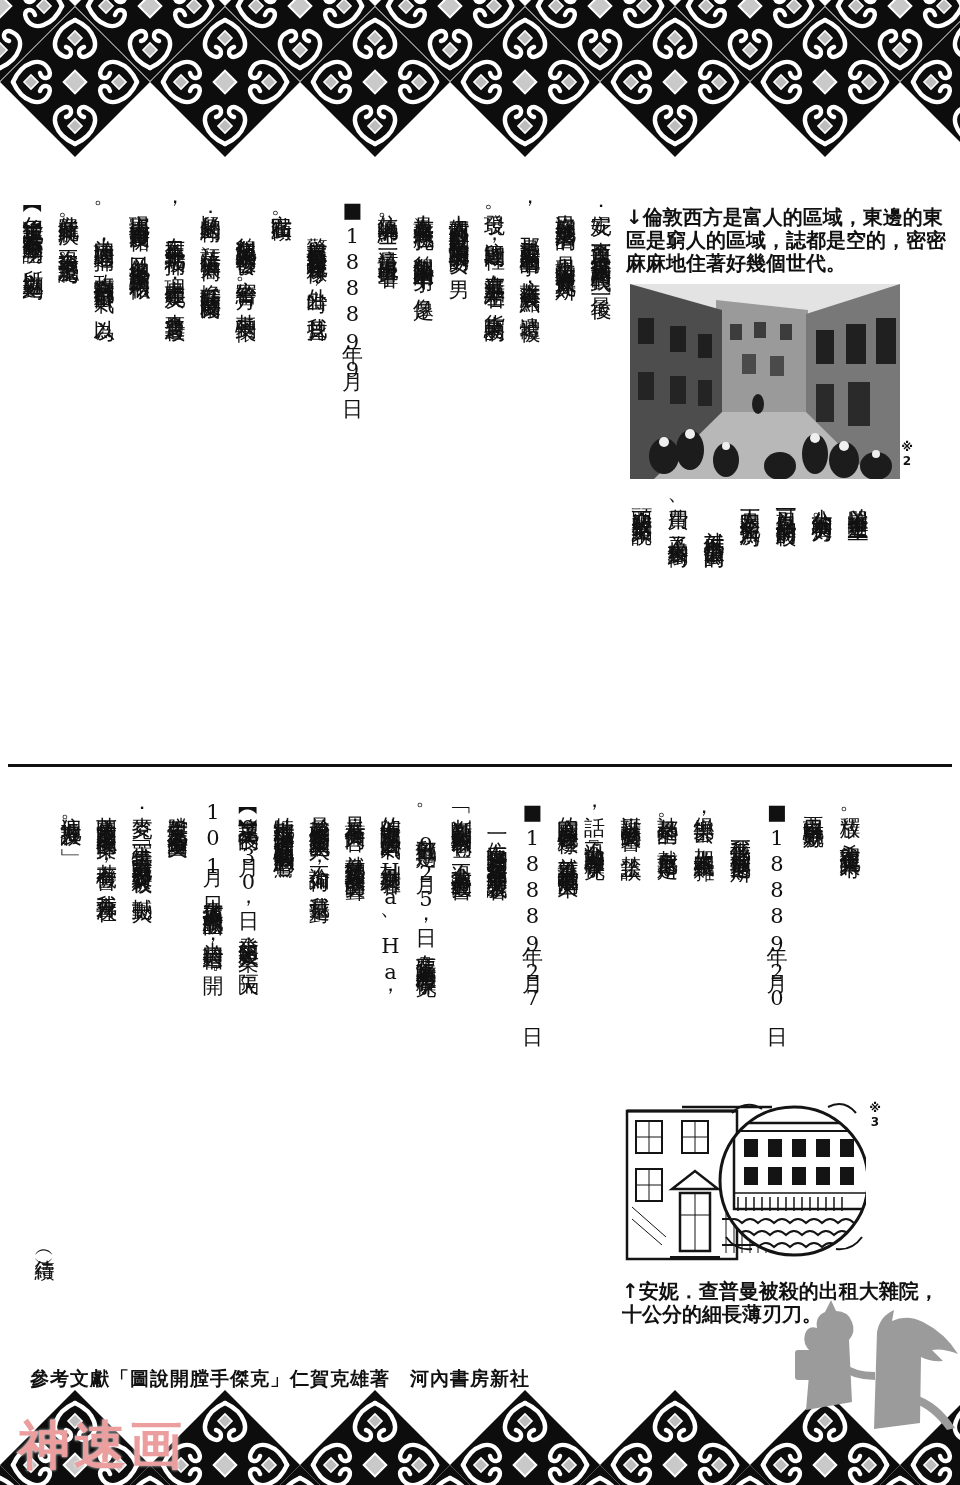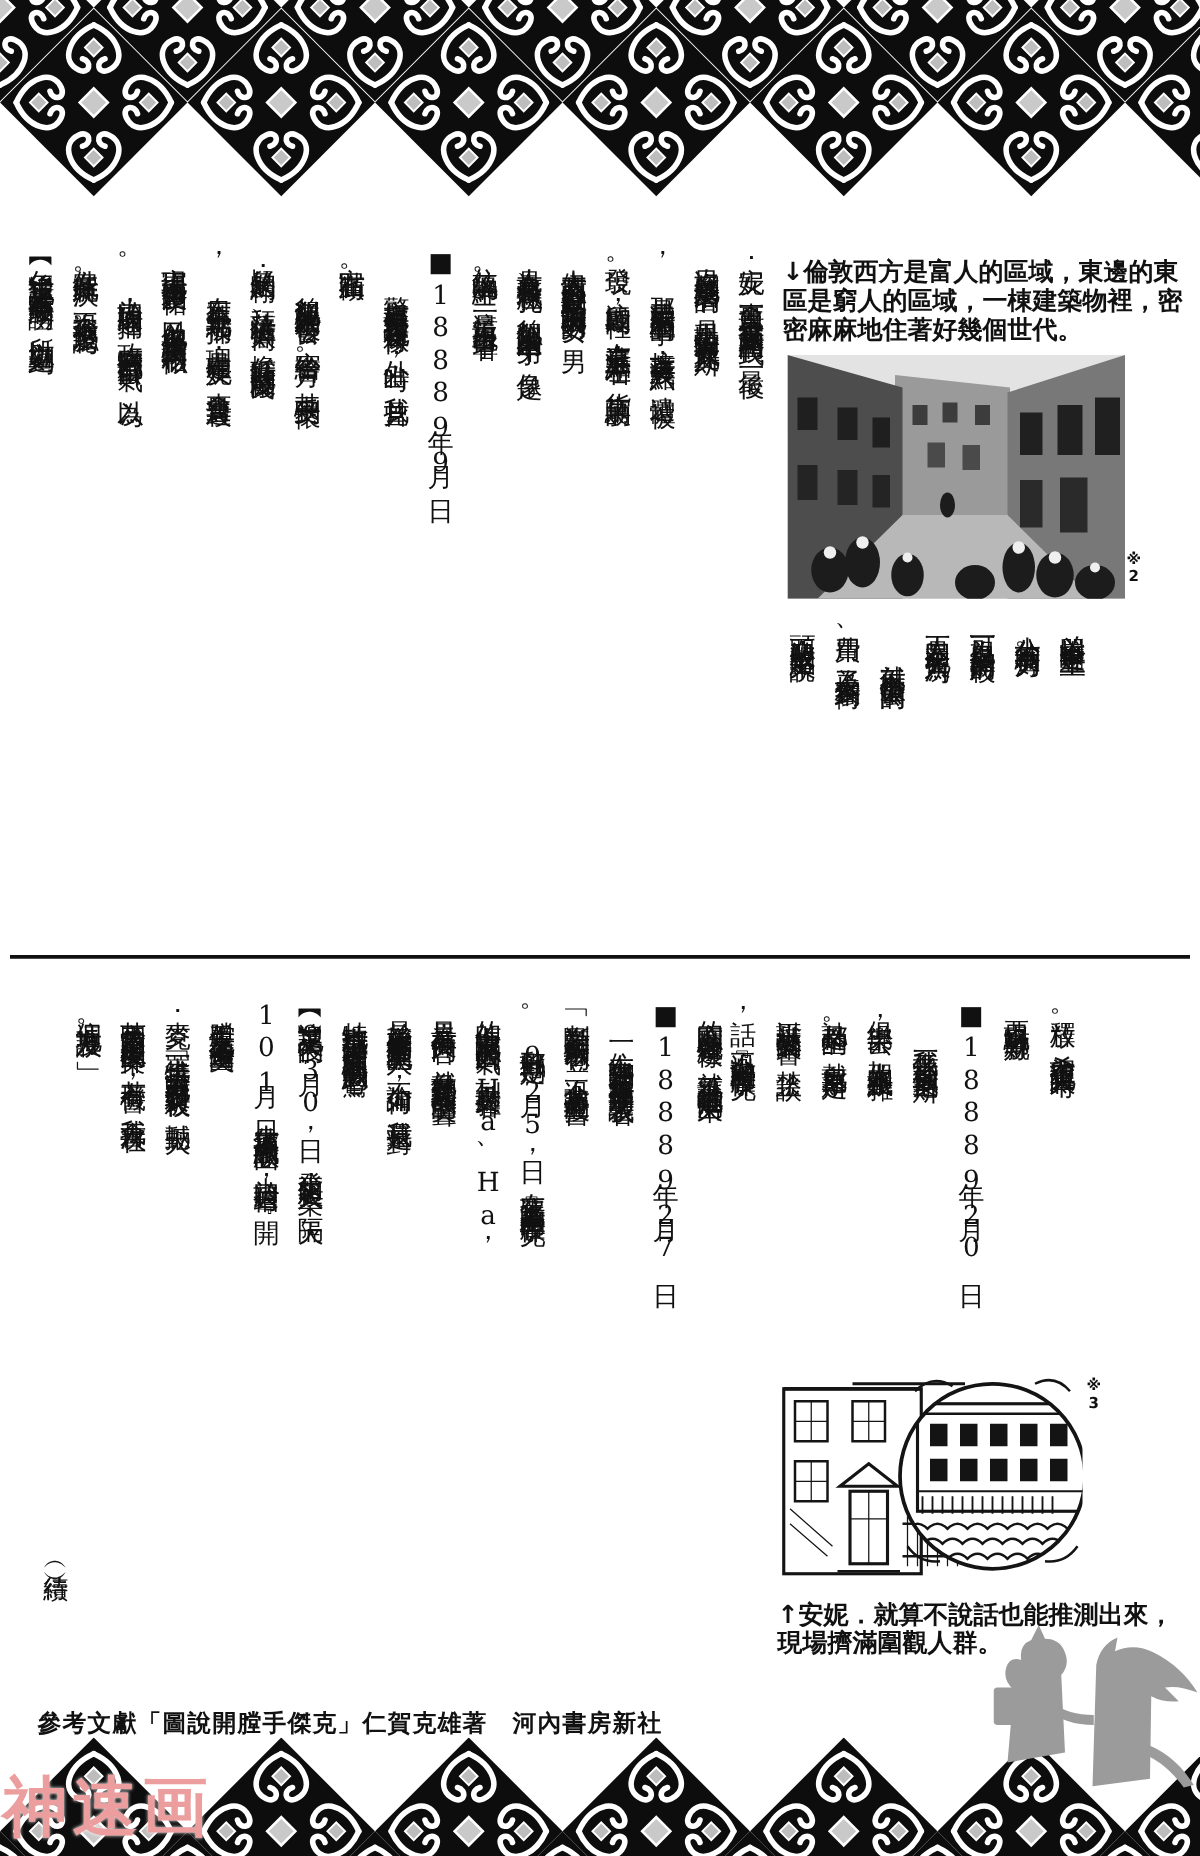--- a/index.html
+++ b/index.html
@@ -32,21 +32,21 @@
   .vref{position:absolute;writing-mode:vertical-rl;text-orientation:upright;
         font-family:"DejaVu Sans",sans-serif;font-size:12px;font-weight:700;line-height:12px;}
   .ref2{left:901px;top:440px;}
   .ref3{left:869px;top:1101px;}
   .footer{position:absolute;left:30px;top:1350px;font-family:"DejaVu Sans",sans-serif;
           font-weight:700;font-size:19px;letter-spacing:1px;margin-top:16px;}
   
   .photo{position:absolute;left:630px;top:284px;width:270px;height:195px;}
   .illu{position:absolute;left:622px;top:1096px;width:244px;height:175px;}
   
-  .watermark{position:absolute;left:2px;top:1411px;z-index:5;
+  .watermark{position:absolute;left:18px;top:1411px;z-index:5;
              font-family:"DejaVu Sans",sans-serif;font-weight:700;font-size:52px;
              color:#ec9d9d;letter-spacing:4px;text-shadow:0 0 3px #ffffff;}
   .silhouette{position:absolute;left:765px;top:1298px;width:195px;height:165px;z-index:4;}
 </style>
 </head>
 <body>
 
 <div class="page">
 
   <svg class="band band-top" viewBox="0 0 960 160" preserveAspectRatio="none">
@@ -74,21 +74,21 @@
     <use href="#tile" x="900" y="6"></use>
     <use href="#tile" x="75" y="82"></use>
       <use href="#tile" x="225" y="82"></use>
       <use href="#tile" x="375" y="82"></use>
     <use href="#tile" x="525" y="82"></use>
       <use href="#tile" x="675" y="82"></use>
       <use href="#tile" x="825" y="82"></use>
     <use href="#tile" x="975" y="82"></use>
   </svg>
 
-  <div class="caption cap1">↓倫敦西方是富人的區域，東邊的東區是窮人的區域，一棟建築物裡，密密麻麻地住著好幾個世代。</div>
+  <div class="caption cap1">↓倫敦西方是富人的區域，東邊的東區是窮人的區域，誌都是空的，密密麻麻地住著好幾個世代。</div>
 
   <svg class="photo" viewBox="0 0 270 195">
     <rect width="270" height="195" fill="#cfcfcf"></rect>
     <rect width="270" height="62" fill="#e3e3e3"></rect>
     <polygon points="86,16 178,26 178,128 86,128" fill="#9a9a9a"></polygon>
     <rect x="100" y="40" width="12" height="16" fill="#3c3c3c"></rect>
     <rect x="124" y="38" width="12" height="16" fill="#3c3c3c"></rect>
     <rect x="150" y="40" width="12" height="16" fill="#3c3c3c"></rect>
     <rect x="112" y="70" width="14" height="20" fill="#4a4a4a"></rect>
     <rect x="140" y="72" width="14" height="20" fill="#4a4a4a"></rect>
@@ -263,21 +263,21 @@
         <path d="M104 126 q8 -8 16 0 q8 -8 16 0 q8 -8 16 0 q8 -8 16 0 q8 -8 16 0 q8 -8 16 0 q8 -8 16 0 q8 -8 16 0" stroke-width="2"></path>
         <path d="M100 138 q8 -8 16 0 q8 -8 16 0 q8 -8 16 0 q8 -8 16 0 q8 -8 16 0 q8 -8 16 0 q8 -8 16 0 q8 -8 16 0" stroke-width="2"></path>
         <path d="M104 150 q8 -8 16 0 q8 -8 16 0 q8 -8 16 0 q8 -8 16 0 q8 -8 16 0 q8 -8 16 0 q8 -8 16 0" stroke-width="2"></path>
       </g>
     </g>
     <circle cx="172" cy="84" r="74" fill="none" stroke="#141414" stroke-width="3"></circle>
     <path d="M110 16 q14 -14 30 -4 M234 16 q-12 -14 -28 -6 M104 140 q10 14 26 12 M240 140 q-10 14 -26 12" fill="none" stroke="#141414" stroke-width="2"></path>
   </svg>
   <div class="vref ref3">※3</div>
 
-  <div class="caption cap2">↑安妮．就算不說話也能推測出來，現場擠滿圍觀人群。</div>
+  <div class="caption cap2">↑安妮．查普曼被殺的出租大雜院，十公分的細長薄刃刀。</div>
 
   <div class="vtext tbc">（待續）</div>
 
   <div class="footer">參考文獻「圖說開膛手傑克」仁賀克雄著　河內書房新社</div>
 
   <svg class="band band-bottom" viewBox="0 0 960 95" preserveAspectRatio="none">
     <use href="#tile" x="75" y="75"></use>
       <use href="#tile" x="225" y="75"></use>
       <use href="#tile" x="375" y="75"></use>
     <use href="#tile" x="525" y="75"></use>

